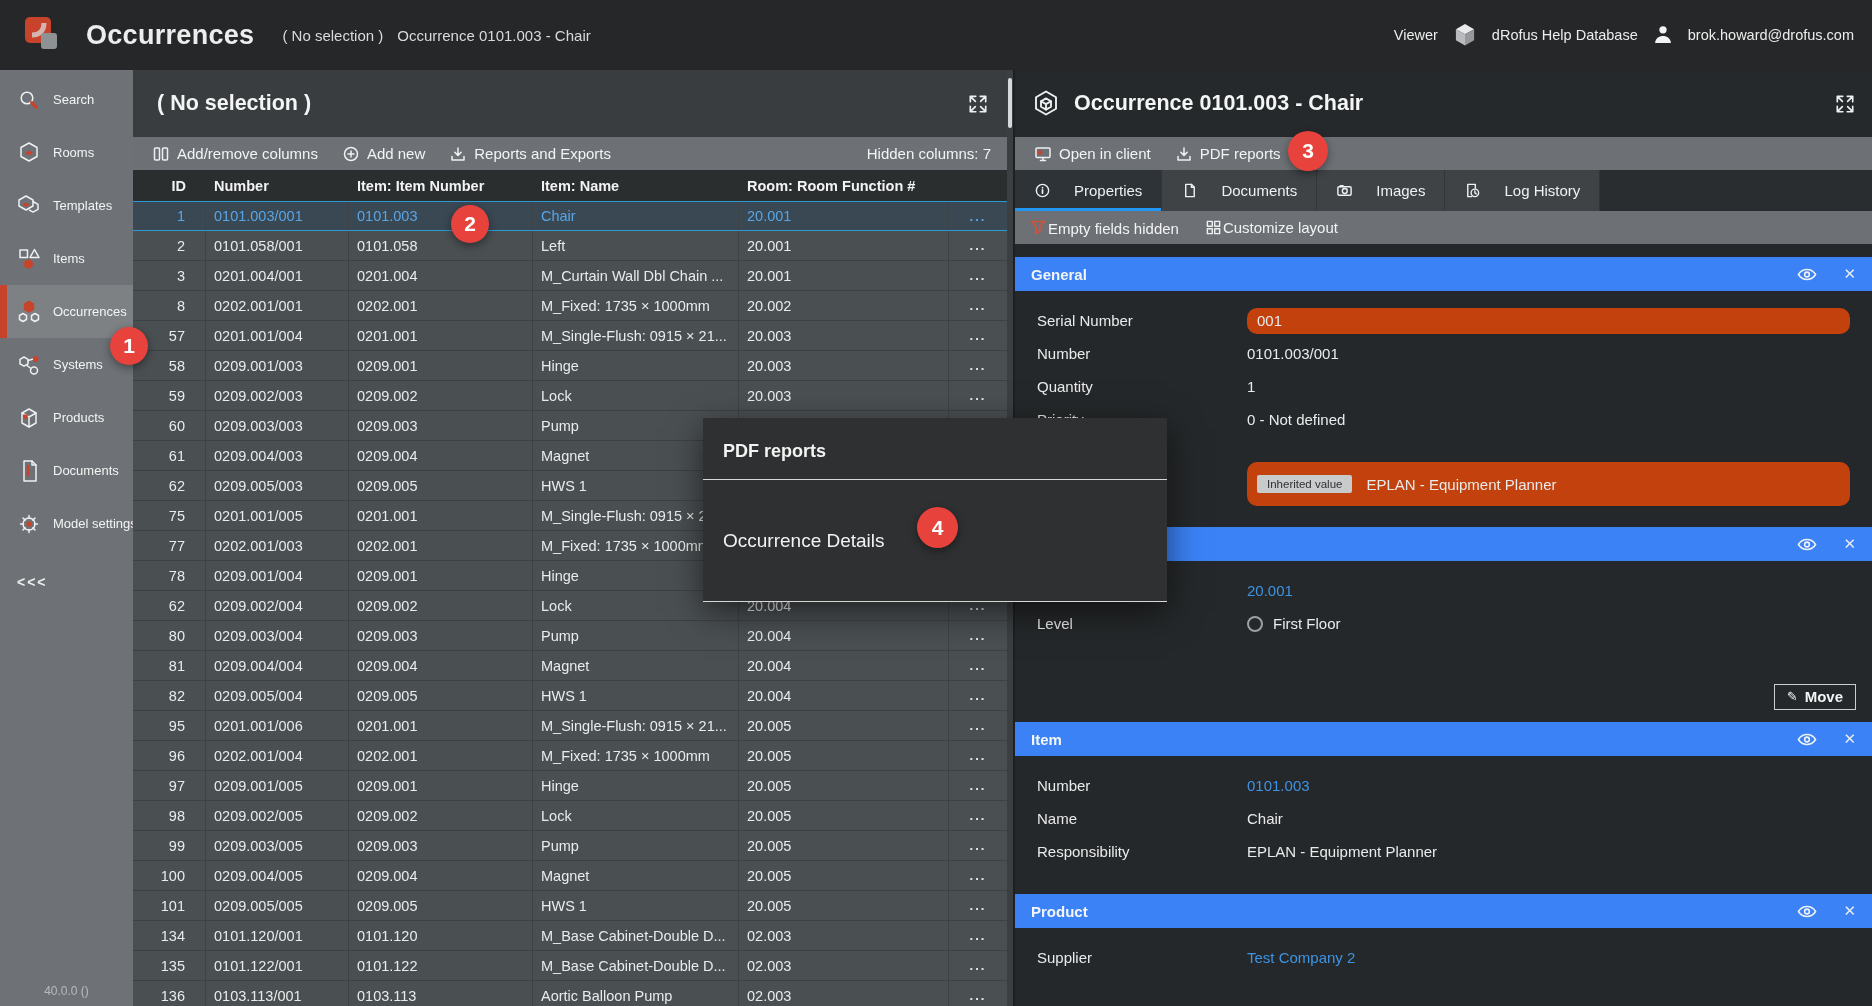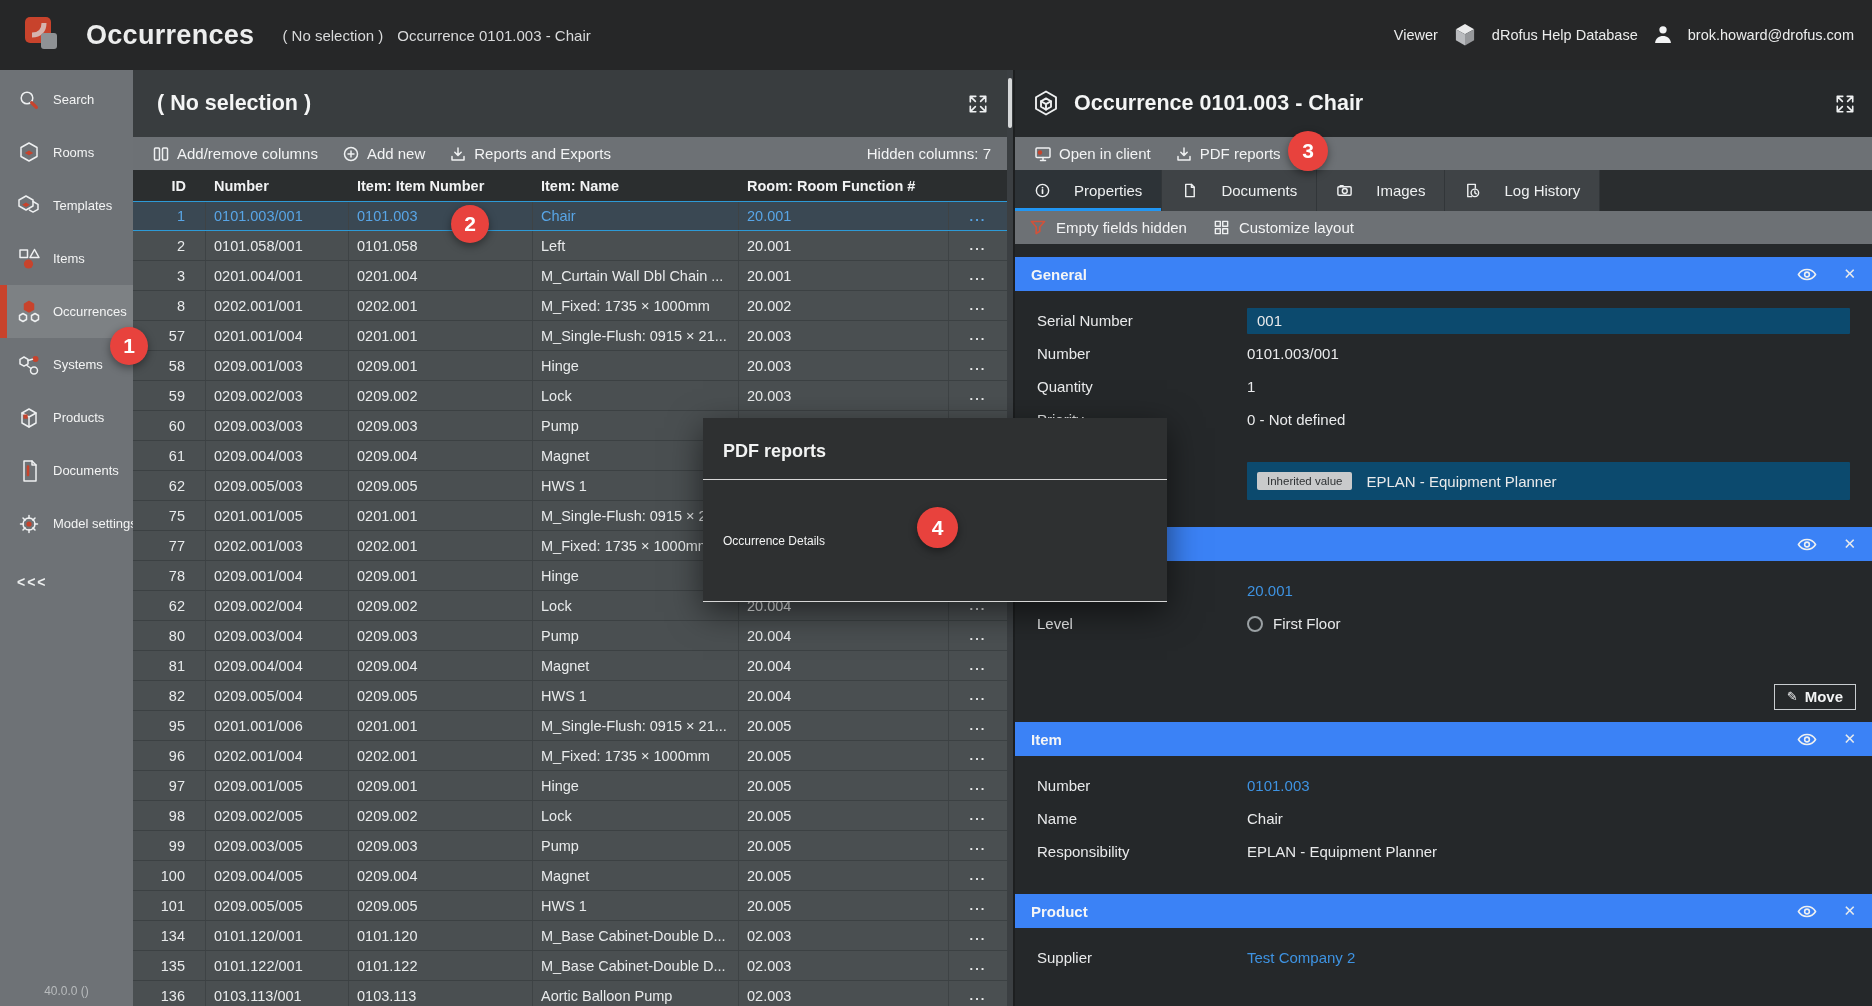--- a/index.html
+++ b/index.html
@@ -62,54 +62,54 @@
   
   .right-panel{position:absolute;left:1015px;top:70px;right:0;bottom:0;background:#25282a;
     display:flex;flex-direction:column}
   .right-panel .panel-titlebar{background:#26292b;padding:0 16px;gap:13px}
   .tabs{height:41px;flex:0 0 41px;display:flex;background:#2a2d2f}
   .tab{display:flex;align-items:center;gap:23px;padding:0 19px;background:#3f4346;color:#eef0f1;
     font-size:15px;border-right:1px solid #323639;cursor:pointer;white-space:nowrap}
   .tab.active{background:#2d3337;box-shadow:inset 0 -3px 0 #2196f3}
   .filterbar{height:33px;flex:0 0 33px;background:#6d7175;display:flex;align-items:center;gap:26px;
     padding:0 14px;color:#f2f3f4;font-size:15px}
-  .fbtn{display:flex;align-items:center;gap:9px;cursor:pointer;white-space:nowrap}
+  .fbtn{display:flex;align-items:flex-end;gap:1px;cursor:pointer;white-space:nowrap}
   .sections{flex:1;display:flex;flex-direction:column;padding-top:13px;overflow:hidden}
   .section{display:flex;flex-direction:column}
   .section:last-child{flex:1}
   .section-header{height:34px;flex:0 0 34px;background:#3b82f6;display:flex;align-items:center;
     padding:0 16px;color:#f4f5f6}
   .section-title{font-weight:bold;font-size:15px}
   .sh-icons{margin-left:auto;display:flex;gap:26px;align-items:center;color:#e9ebec}
   .x-glyph{font-size:15px;cursor:pointer}
   .section-body{background:#25282a;padding:13px 22px 0;position:relative}
   .sb-h-general{height:236px}.sb-h-room{height:161px}.sb-h-item{height:138px}.sb-h-product{flex:1}
   .field-row{display:flex;align-items:center;min-height:33px;color:#e9eaeb;font-size:15px}
   .field-label{flex:0 0 auto;min-width:210px;font-weight:normal;padding-right:10px;white-space:nowrap}
   .field-value{white-space:nowrap}
-  .field-input{flex:1;background:#0c4a6e;height:26px;display:flex;align-items:center;
-    padding:0 10px;border-radius:1px;cursor:text}
+  .field-input{flex:1;background:#c2410c;height:26px;display:flex;align-items:center;
+    padding:0 10px;border-radius:10px;cursor:text}
   .row-inherited{margin-top:26px}
-  .row-inherited .field-input{height:38px}
+  .row-inherited .field-input{height:44px}
   .badge-inherited{background:#c9cacb;color:#2e3133;font-size:11.5px;padding:3px 10px;
     border-radius:2px;margin-right:14px;white-space:nowrap}
   .field-link{color:#3e93e2;cursor:pointer;text-decoration:none;white-space:nowrap}
   .radio{width:16px;height:16px;border:2px solid #9aa0a3;border-radius:50%;margin-right:10px;
     flex:0 0 auto;cursor:pointer}
   .action-btn{position:absolute;right:16px;bottom:12px;border:1px solid #c9cdd0;color:#f2f3f4;
     font-weight:bold;font-size:15px;padding:3px 12px 4px;display:flex;gap:7px;align-items:center;
     cursor:pointer;background:transparent}
   .pencil{font-size:13px;font-weight:normal}
 
   
   .modal{position:absolute;left:703px;top:418px;width:464px;height:184px;background:#2e3031;
     box-shadow:0 10px 32px rgba(0,0,0,.55);z-index:50;color:#f2f3f3;display:flex;flex-direction:column}
   .modal-title{font-size:18px;font-weight:bold;padding:23px 20px 17px}
   .modal-rule{height:1px;background:#d7d7d7;flex:0 0 1px}
-  .modal-item{flex:1;display:flex;align-items:center;padding:0 20px;font-size:12px;cursor:pointer}
+  .modal-item{flex:1;display:flex;align-items:center;padding:0 20px;font-size:19px;cursor:pointer}
   .modal-footer{height:39px;flex:0 0 39px;display:flex;justify-content:flex-end;align-items:center;
     padding:0 11px}
   .close-btn{background:#e9eaea;color:#1f2021;font-weight:bold;font-size:15px;padding:4px 13px;
     border:none;cursor:pointer;font-family:inherit}
 
   
   .badge{position:absolute;width:38px;height:38px;border-radius:50%;background:#e8423d;color:#fff;
     display:flex;align-items:center;justify-content:center;font-size:21px;font-weight:bold;z-index:60;
     box-shadow:0 3px 9px rgba(0,0,0,.4)}
   .badge-1{left:110px;top:327px}

